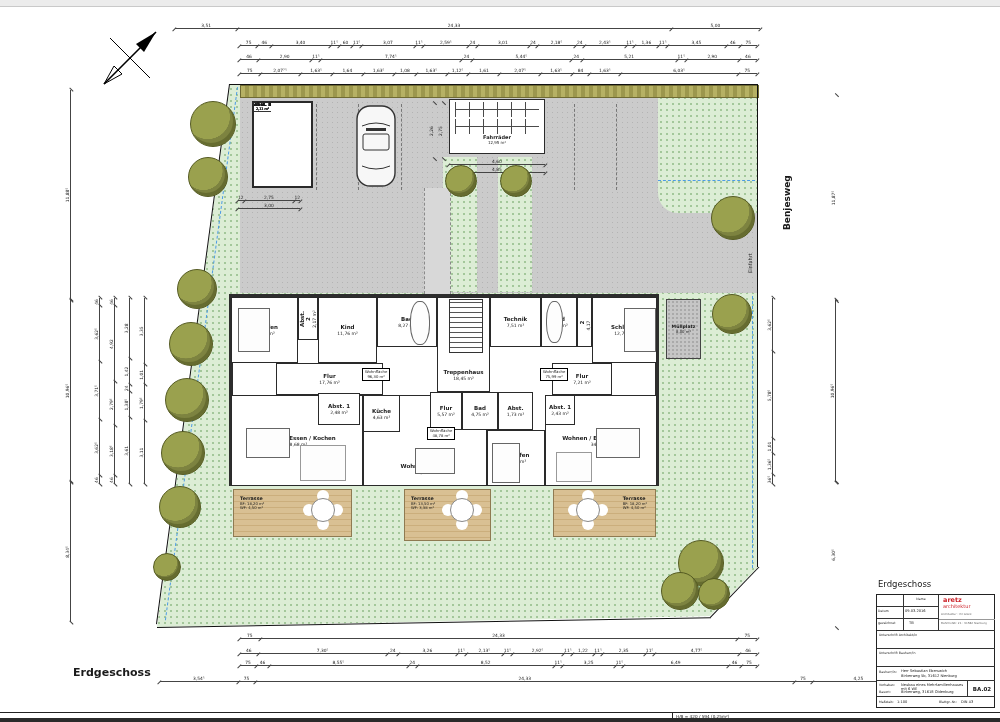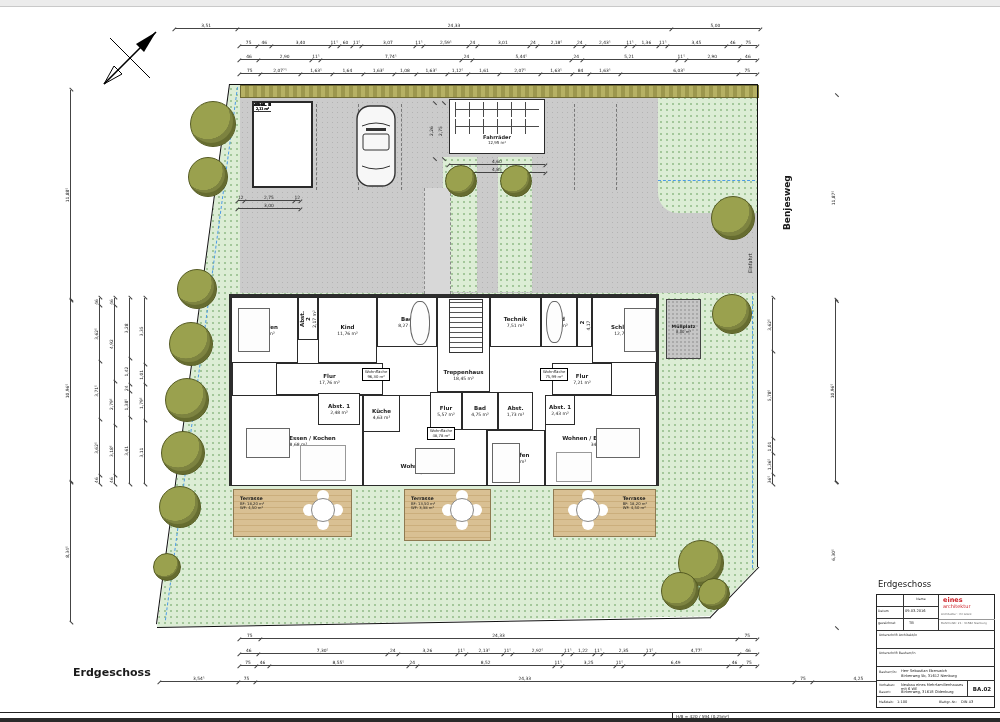--- a/index.html
+++ b/index.html
@@ -624,21 +624,21 @@
         <div style="position:absolute;left:26px;top:2px;width:36px;text-align:center;" class="tb-lbl">Name</div>
         <div style="position:absolute;left:0;top:11px;width:62px;border-top:1px solid #333;height:0;"></div>
         <div style="position:absolute;left:1px;top:14px;" class="tb-lbl">Datum</div>
         <div style="position:absolute;left:28px;top:14px;" class="tb-val">09.03.2016</div>
         <div style="position:absolute;left:0;top:23px;width:62px;border-top:1px solid #333;height:0;"></div>
         <div style="position:absolute;left:1px;top:26px;" class="tb-lbl">gezeichnet</div>
         <div style="position:absolute;left:32px;top:26px;" class="tb-val">TB</div>
         <div style="position:absolute;left:26px;top:0;height:36px;border-left:1px solid #333;width:0;"></div>
       </div>
       <div class="cell" style="left:62px;top:0;width:56px;height:36px;border-bottom:1px solid #333;">
-        <div style="position:absolute;left:4px;top:2px;" class="logo1">eines</div>
+        <div style="position:absolute;left:4px;top:2px;" class="logo1">aretz</div>
         <div style="position:absolute;left:4px;top:9px;" class="logo2">architektur</div>
         <div style="position:absolute;left:2px;top:18px;" class="logosub">Architektur · Ihr Glück</div>
         <div style="position:absolute;left:0;top:24px;width:56px;border-top:1px solid #999;height:0;"></div>
         <div style="position:absolute;left:2px;top:27px;" class="logosub">Bahnhofstr. 21 · 31582 Nienburg</div>
       </div>
       <div class="cell" style="left:0;top:36px;width:118px;height:18px;border-bottom:1px solid #333;">
         <span class="tb-lbl" style="position:absolute;left:2px;top:2px;">Unterschrift Architekt/in</span>
       </div>
       <div class="cell" style="left:0;top:54px;width:118px;height:18px;border-bottom:1px solid #333;">
         <span class="tb-lbl" style="position:absolute;left:2px;top:2px;">Unterschrift Bauherr/in</span>

